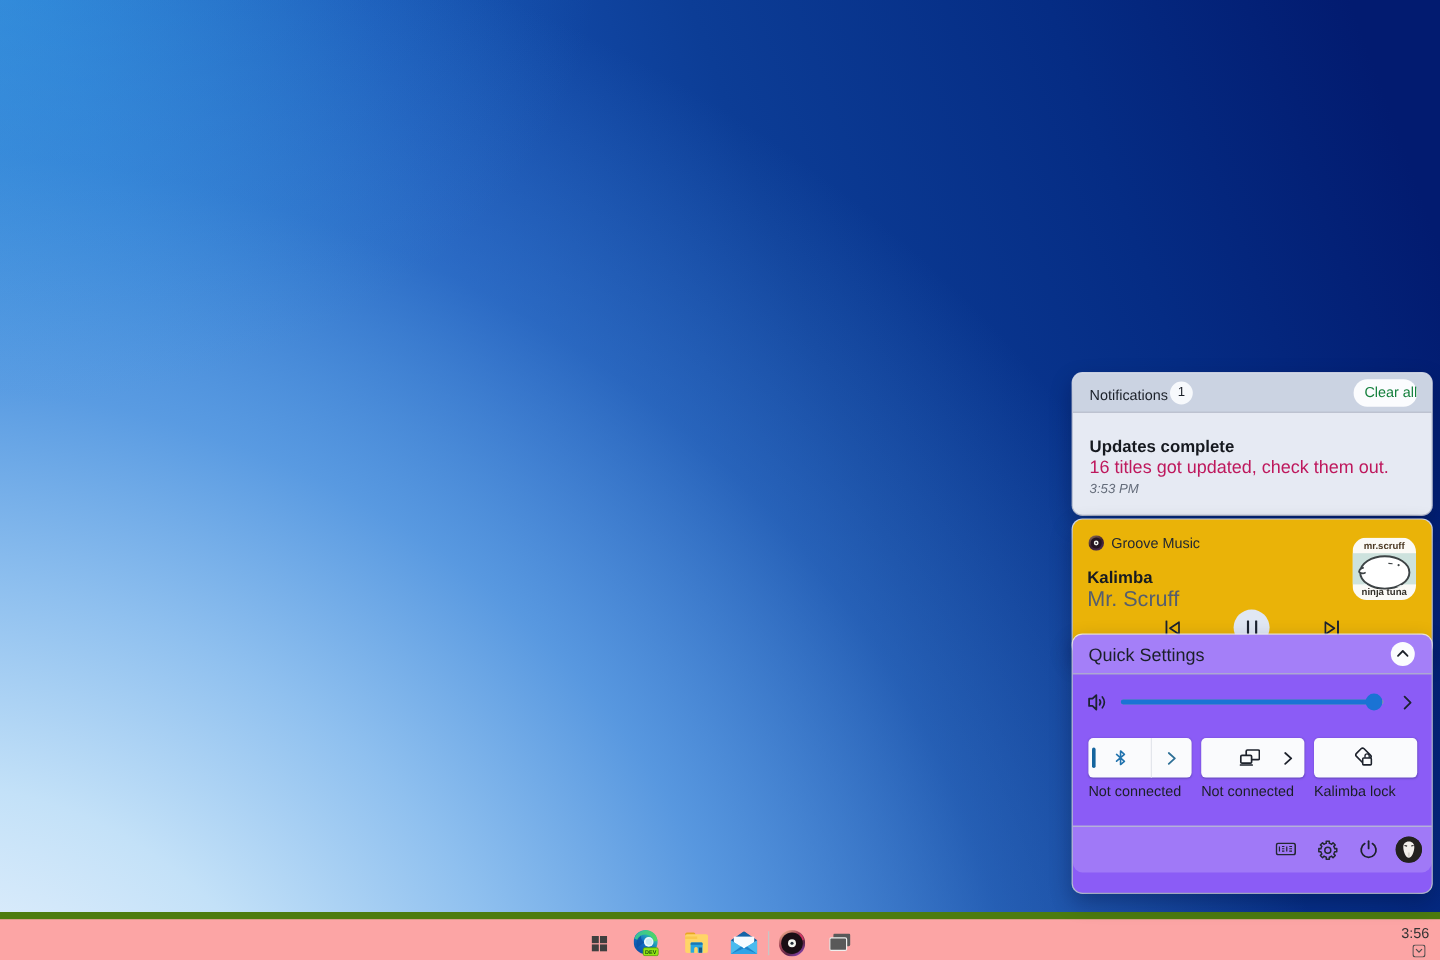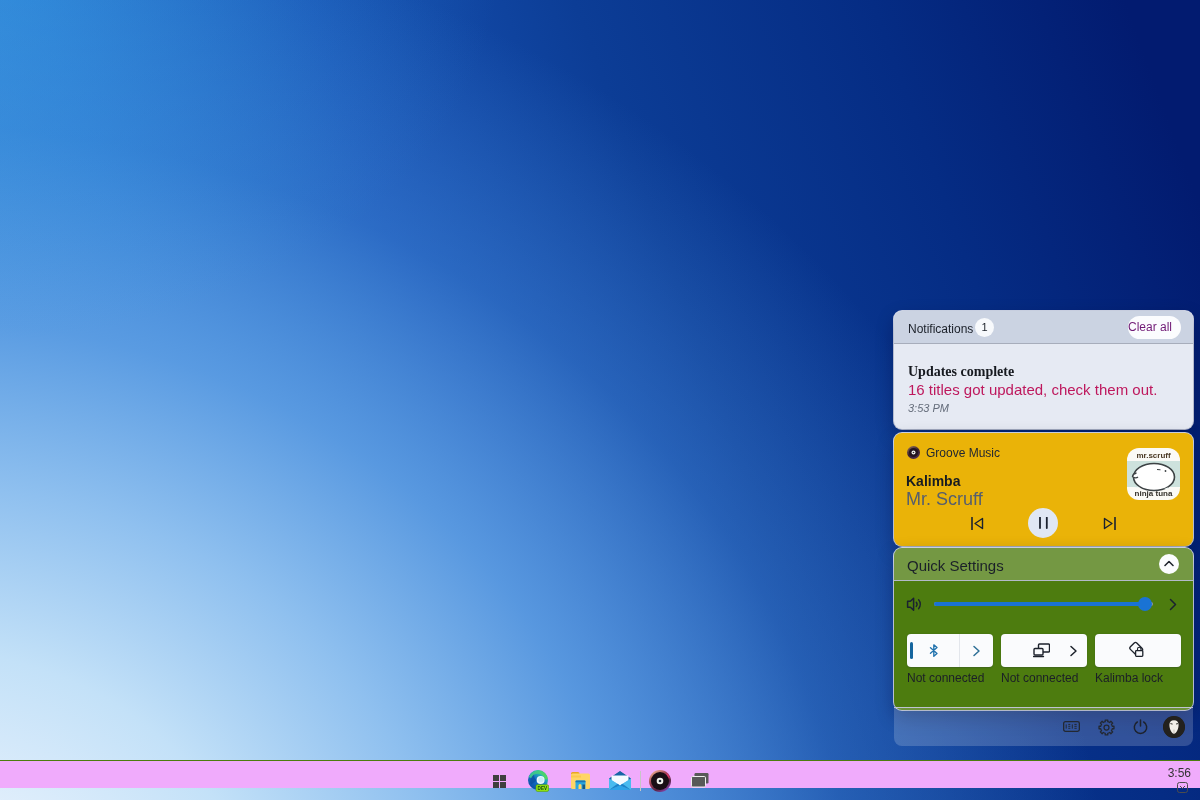--- a/index.html
+++ b/index.html
@@ -11,49 +11,49 @@
     radial-gradient(750px 550px at -2% -5%, rgba(60,170,235,0.38), rgba(60,170,235,0) 70%),
     radial-gradient(1700px 1500px at -80px 950px,
       #f4f9fe 0%, #e2effc 10%, #c3e1f8 20%, #8fc0ef 31%, rgba(95,159,228,0.9) 42%,
       rgba(72,140,220,0.42) 55%, rgba(60,120,205,0) 70%),
     linear-gradient(70deg, #3b93dc 0%, #2574cd 22%, #1753b4 40%, #0c3d96 58%, #052c84 78%, #021b70 95%);
 }
 .abs { position:absolute; }
 
 
 #taskbar {
-  position:absolute; left:0; top:760px; width:1200px; height:28px;
-  background:#f0abfc; border-top:1px solid #4d7c0f;
+  position:absolute; left:0; top:760px; width:1200px; height:40px;
+  background:#fca5a5; border-top:6px solid #4d7c0f;
 }
 #tb-time { position:absolute; right:9px; top:5px; font-size:12px; color:#333; }
 
 
 .card { position:absolute; left:894px; width:299px; border-radius:8px;
   box-shadow:0 7px 18px rgba(0,10,45,0.33), 0 0 0 1px rgba(250,252,255,0.85); }
 #card-notif { top:311px; height:118px; background:#e6eaf3; }
 #notif-head { position:absolute; top:0; left:0; right:0; height:33px;
   background:#cbd3e2; border-bottom:1px solid #a7adbb; border-radius:8px 8px 0 0; }
 #notif-head .title { position:absolute; left:14px; top:11px; font-size:12px; color:#1b2029;text-align:right; }
 #notif-badge { position:absolute; left:81px; top:7px; width:19px; height:19px; border-radius:50%;
   background:#f7f9fc; color:#1b2029; font-size:11px; text-align:center; line-height:19px; }
 #clear-all { position:absolute; right:12px; top:5px; width:53px; height:23px; border-radius:12px;
-  background:#fbfcfe; color:#701a75; font-size:12px; text-align:left; line-height:23px; }
+  background:#fbfcfe; color:#15803d; font-size:12px; text-align:right; line-height:23px; }
 #notif-body { position:absolute; top:34px; left:14px; right:14px; }
-#notif-body .t1 { margin-top:19px; font-size:14px; font-weight:bold; color:#16191f;font-family:Liberation Serif, serif; }
+#notif-body .t1 { margin-top:19px; font-size:14px; font-weight:bold; color:#16191f; }
 #notif-body .t2 { margin-top:1px; font-size:15px; color:#be185d; }
 #notif-body .t3 { margin-top:4px; font-size:11px; color:#646c7a;font-style:italic; }
 
 #card-groove { top:433px; height:113px; background:#eab308; }
 #g-app { position:absolute; left:32px; top:13px; font-size:12px; color:#232832; }
 #g-kalimba { position:absolute; left:12px; top:40px; font-size:14px; font-weight:bold; color:#171b22; }
 #g-artist { position:absolute; left:12px; top:56px; font-size:18px; color:#555e6e; }
 #album { position:absolute; left:233px; top:15px; width:53px; height:52px; border-radius:12px; overflow:hidden; }
 #pausebtn { position:absolute; left:134px; top:75px; width:30px; height:30px; border-radius:50%; background:#e0e7f4; }
 
-#card-qs { top:548px; height:162px; background:#4d7c0f; }
+#card-qs { top:529px; height:215px; background:#8b5cf6; }
 #qs-title { position:absolute; left:13px; top:9px; font-size:15px; color:#1b2029; }
 #qs-chevcircle { position:absolute; left:265px; top:6px; width:20px; height:20px; border-radius:50%; background:#fbfcfe; }
 #qs-divider { position:absolute; left:0; right:0; top:32px; border-top:1px solid #b3bac9; }
 #qs-head-bg { position:absolute; left:0; right:0; top:0; height:32px; background:rgba(255,255,255,0.22); border-radius:8px 8px 0 0; }
 #qs-foot-bg { position:absolute; left:0; right:0; top:160px; height:38px; background:rgba(255,255,255,0.18); border-radius:0 0 8px 8px; }
 #qs-footline { position:absolute; left:0; right:0; top:159px; border-top:1px solid #bec4d1; }
 .qbtn { position:absolute; top:86px; height:33px; background:#fafbfd; border-radius:4px;
   box-shadow:0 0.5px 1.5px rgba(20,30,60,0.25); }
 .qlabel { position:absolute; top:123px; font-size:12px; color:#1b1f27; text-align:left; }
 #qb1-bar { position:absolute; left:16px; top:94px; width:2.5px; height:17px; border-radius:1.5px; background:#15659e; }

